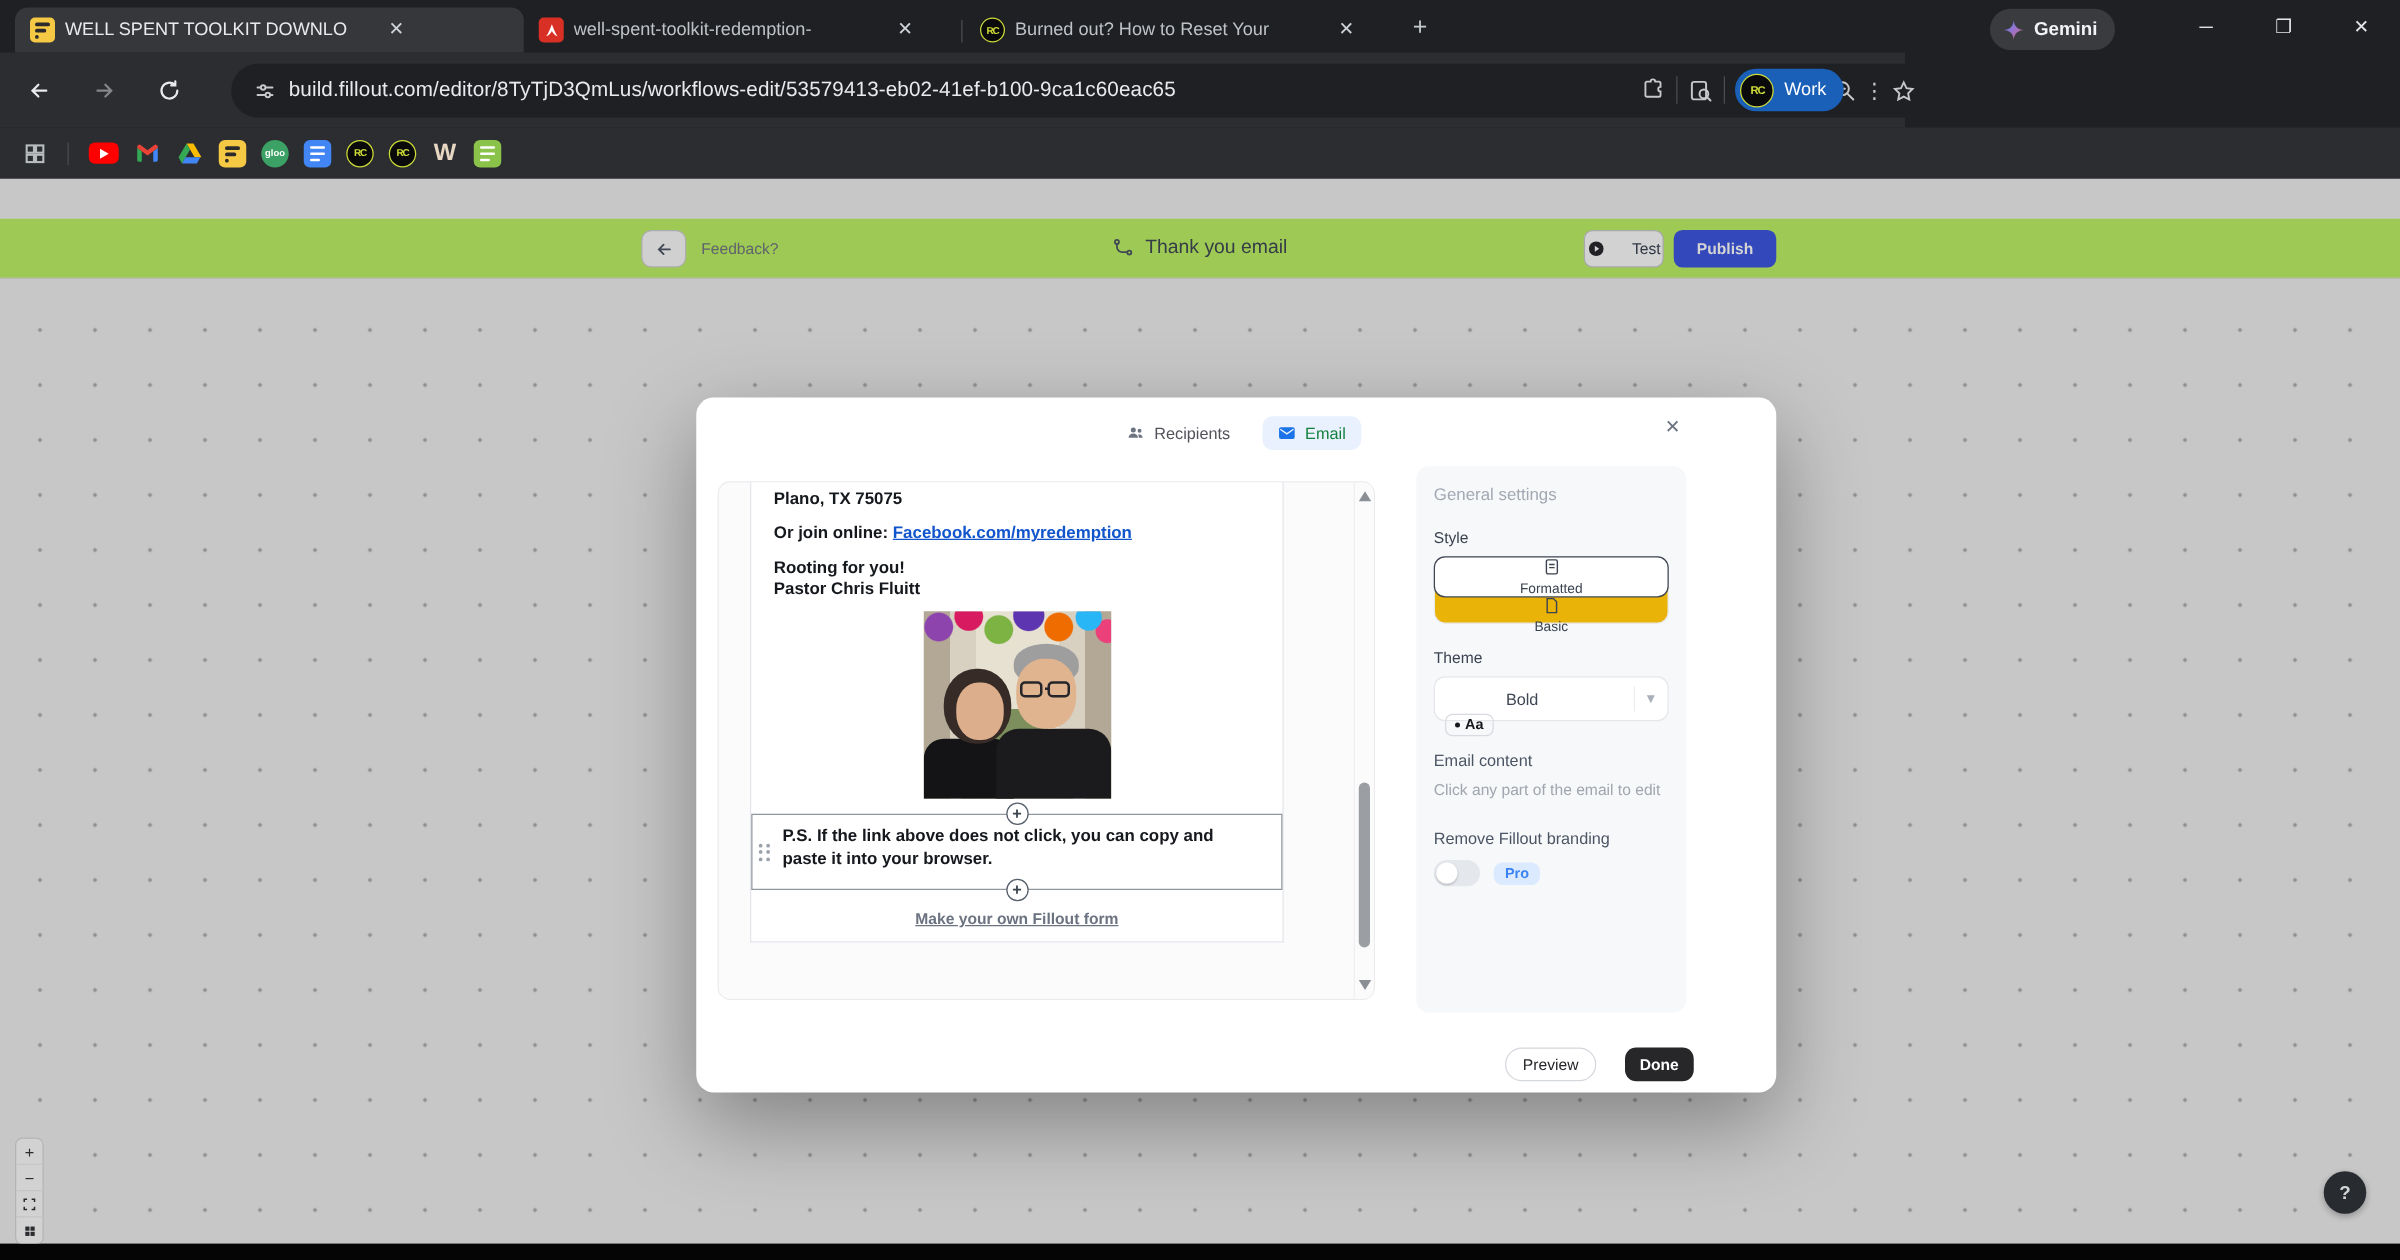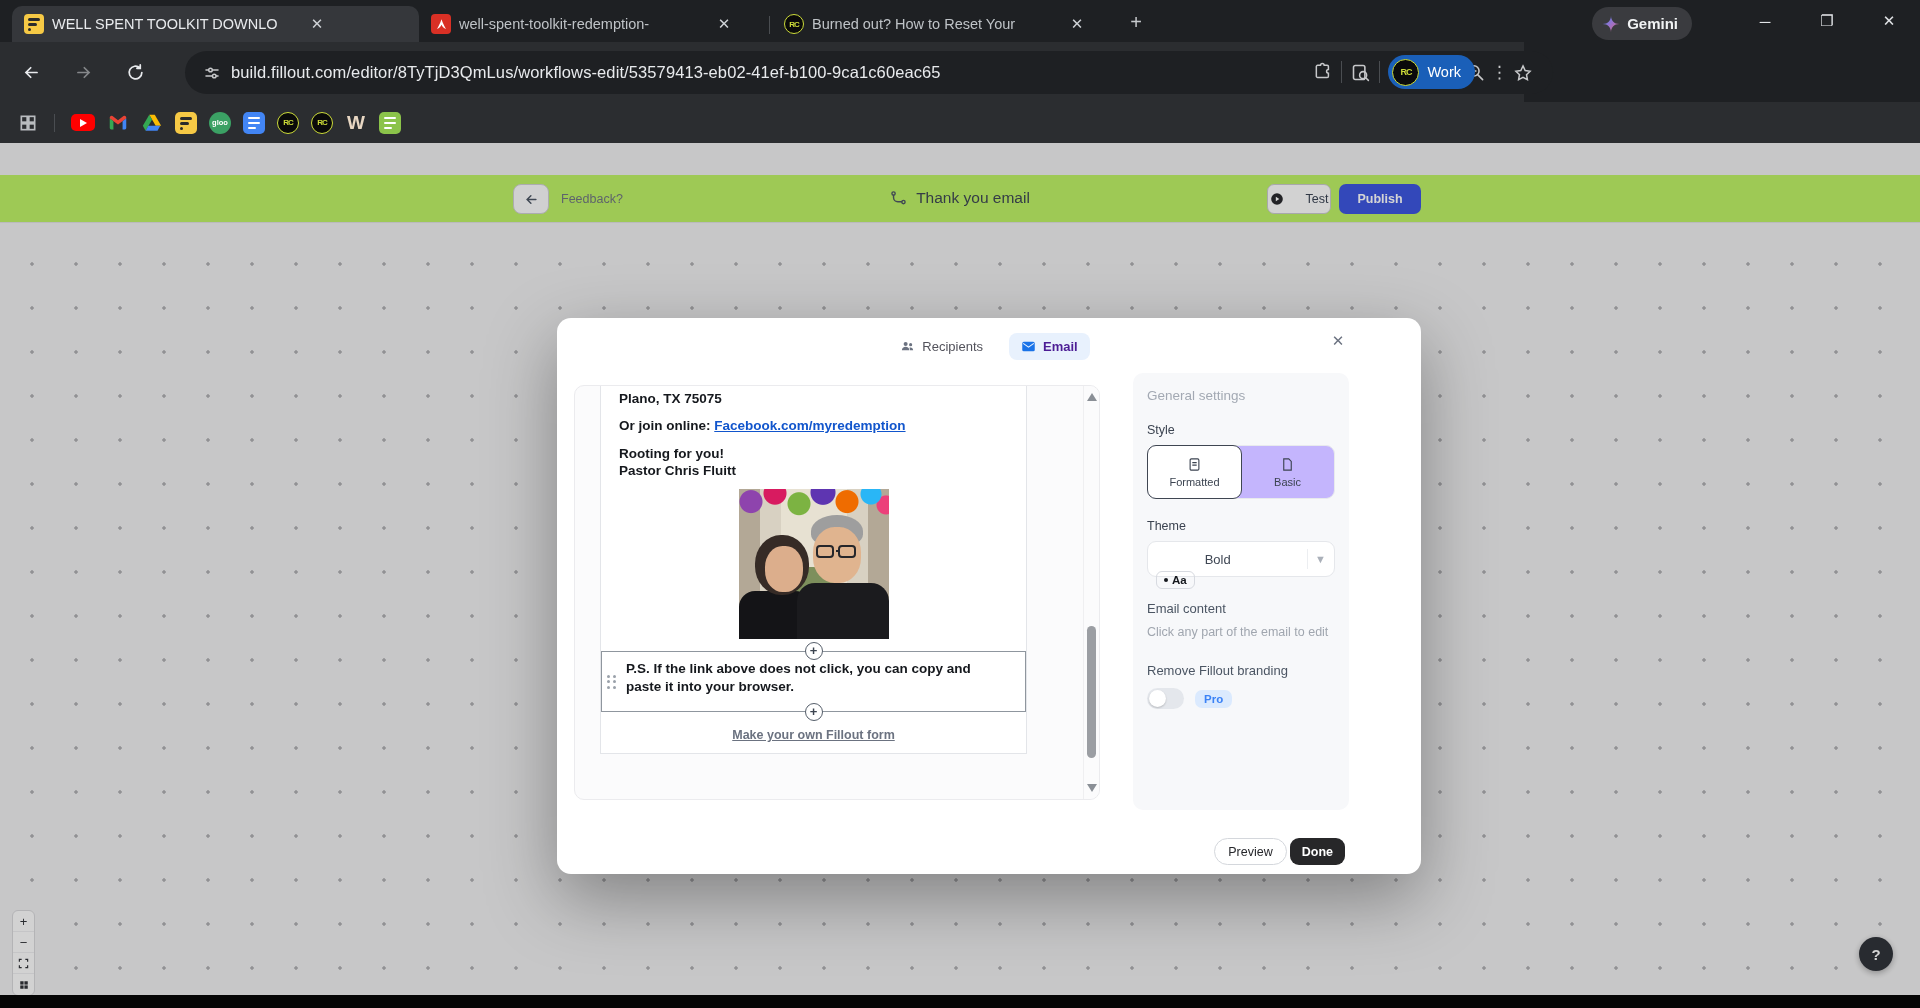--- a/index.html
+++ b/index.html
@@ -69,21 +69,21 @@
   .help-btn { position:absolute; right:27px; top:794px; width:34px; height:34px; border-radius:50%; background:#2e3138; color:#fff; font-size:15px; font-weight:bold; display:flex; align-items:center; justify-content:center; box-shadow:0 2px 6px rgba(0,0,0,.3); }
   .overlay { position:absolute; top:143px; left:0; width:1920px; height:852px; background:rgba(15,15,18,0.18); }
   .black-strip { position:absolute; left:0; bottom:0; width:1920px; height:13px; background:#050505; }
 
   
   .modal { position:absolute; left:557px; top:318px; width:864px; height:556px; background:#fff; border-radius:14px; box-shadow:0 24px 70px rgba(0,0,0,.35); }
   .modal-close { position:absolute; right:72px; top:12px; width:22px; height:22px; color:#6b7280; font-size:15px; display:flex; align-items:center; justify-content:center; }
   .modal-tabs { position:absolute; top:15px; left:0; width:100%; display:flex; justify-content:center; gap:14px; align-items:center; }
   .mtab { display:flex; align-items:center; gap:7px; font-size:13px; padding:6px 12px; border-radius:8px; }
   .mtab.recipients { color:#52525b; }
-  .mtab.email { background:#e8f1fd; color:#4c1d95; font-weight:700; }
+  .mtab.email { background:#e8f1fd; color:#15803d; font-weight:400; }
 
   .preview-wrap { position:absolute; left:17px; top:67px; width:526px; height:415px; background:#fbfbfc; border:1px solid #ebebee; border-radius:10px; overflow:hidden; }
   .email-card { position:absolute; left:25px; top:-10px; width:427px; background:#fff; border:1px solid #e3e5e9; border-top:none; padding:14px 18px 10px; font-weight:bold; color:#15181d; font-size:13.5px; line-height:1.28; }
   .email-card .gap { height:10px; }
   .em-link { color:#1155cc; text-decoration:underline; }
   .photo-row { text-align:center; margin-top:10px; }
   .photo { position:relative; width:150px; height:150px; display:inline-block; overflow:hidden;
     background:linear-gradient(90deg,#b3a896 0 14%,#d8d1c2 14% 28%,#e7e1d2 28% 72%,#d8d1c2 72% 86%,#b3a896 86%); }
   .umb { position:absolute; left:0; top:0; width:150px; height:42px;
     background:
@@ -116,37 +116,37 @@
 
   .scrollbar { position:absolute; right:0; top:0; bottom:0; width:16px; background:#fbfbfc; border-left:1px solid #efeff1; }
   .sb-arrow { position:absolute; left:3px; width:10px; height:8px; }
   .sb-up { top:7px; border-left:5px solid transparent; border-right:5px solid transparent; border-bottom:8px solid #8a8f96; }
   .sb-down { bottom:7px; border-left:5px solid transparent; border-right:5px solid transparent; border-top:8px solid #8a8f96; }
   .sb-thumb { position:absolute; left:3px; width:9px; top:240px; height:132px; background:#9b9ea3; border-radius:5px; }
 
   .settings-panel { position:absolute; left:576px; top:55px; width:216px; height:437px; background:#f7f8fa; border-radius:10px; padding:15px 14px; }
   .sp-title { color:#a3a9b3; font-size:13.5px; }
   .sp-label { color:#3b4350; font-size:12.5px; margin-top:20px; }
-  .style-group { margin-top:8px; display:flex; background:#c4b5fd; border:1px solid #e8eaed; border-radius:9px; height:54px; position:relative; }
+  .style-group { margin-top:8px; display:flex; background:#eab308; border:1px solid #e8eaed; border-radius:9px; height:54px; position:relative;flex-direction:column; }
   .style-opt { flex:1; display:flex; flex-direction:column; align-items:center; justify-content:center; gap:4px; font-size:11px; color:#3b4350; }
   .style-opt.selected { border:1.5px solid #3f4652; border-radius:9px; margin:-1px; background:#fff; z-index:1; }
   .theme-select { margin-top:8px; height:36px; background:#fff; border:1px solid #e5e7eb; border-radius:9px; display:flex; align-items:center; padding:0 8px; }
   .aa-chip { border:1px solid #d7dae0; border-radius:6px; padding:2px 7px; font-size:11.5px; font-weight:bold; color:#15181d; display:flex; align-items:center; gap:4px;margin-top:42px; }
   .aa-chip::before { content:""; width:4px; height:4px; border-radius:50%; background:#15181d; }
   .theme-val { margin-left:10px; font-size:13px; color:#3f4754; flex:1; }
   .theme-sep { width:1px; height:20px; background:#eceef1; margin-right:7px; }
   .chev { color:#aab0b9; font-size:11px; }
   .sp-head { color:#4b5563; font-size:13px; margin-top:24px; }
   .sp-hint { color:#a0a6af; font-size:12.5px; margin-top:9px; }
   .toggle-row { margin-top:10px; display:flex; align-items:center; gap:11px; }
   .toggle { width:37px; height:21px; border-radius:11px; background:#e4e7ec; position:relative; }
   .toggle i { position:absolute; left:2px; top:2px; width:17px; height:17px; border-radius:50%; background:#fff; box-shadow:0 1px 2px rgba(0,0,0,.2); }
   .pro-badge { background:#dbeafe; color:#3b82f6; font-size:11.5px; font-weight:600; padding:3px 9px; border-radius:7px; }
 
-  .modal-footer { position:absolute; right:76px; bottom:9px; display:flex; gap:3px; }
+  .modal-footer { position:absolute; right:66px; bottom:9px; display:flex; gap:23px; }
   .preview-btn { height:27px; padding:0 13px; background:#fff; border:1px solid #d4d7dc; border-radius:14px; font-size:12.5px; color:#26272b; display:flex; align-items:center; }
   .done-btn { height:27px; padding:0 12px; background:#272729; border-radius:9px; font-size:12.5px; color:#fff; font-weight:600; display:flex; align-items:center; }
 </style>
 </head>
 <body>
 
 <div class="chrome">
   <div class="tabstrip">
     <div class="tab active" style="width:407px; margin-left:12px;">
       <span class="favicon fav-fillout">

